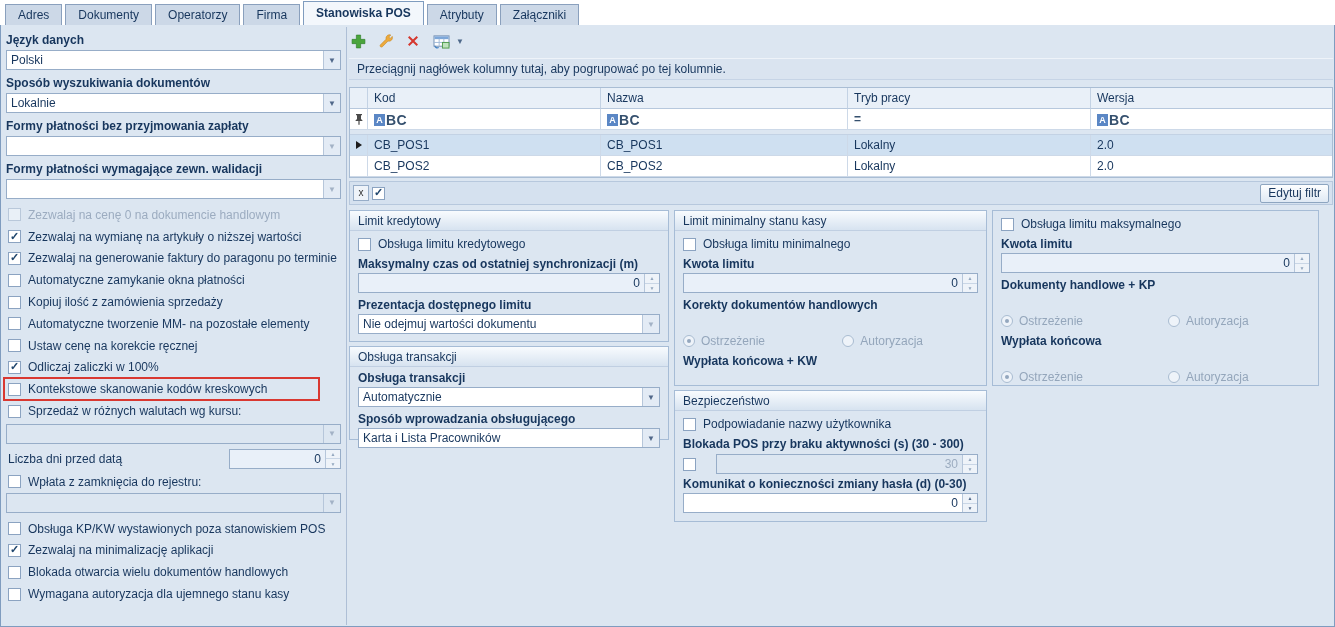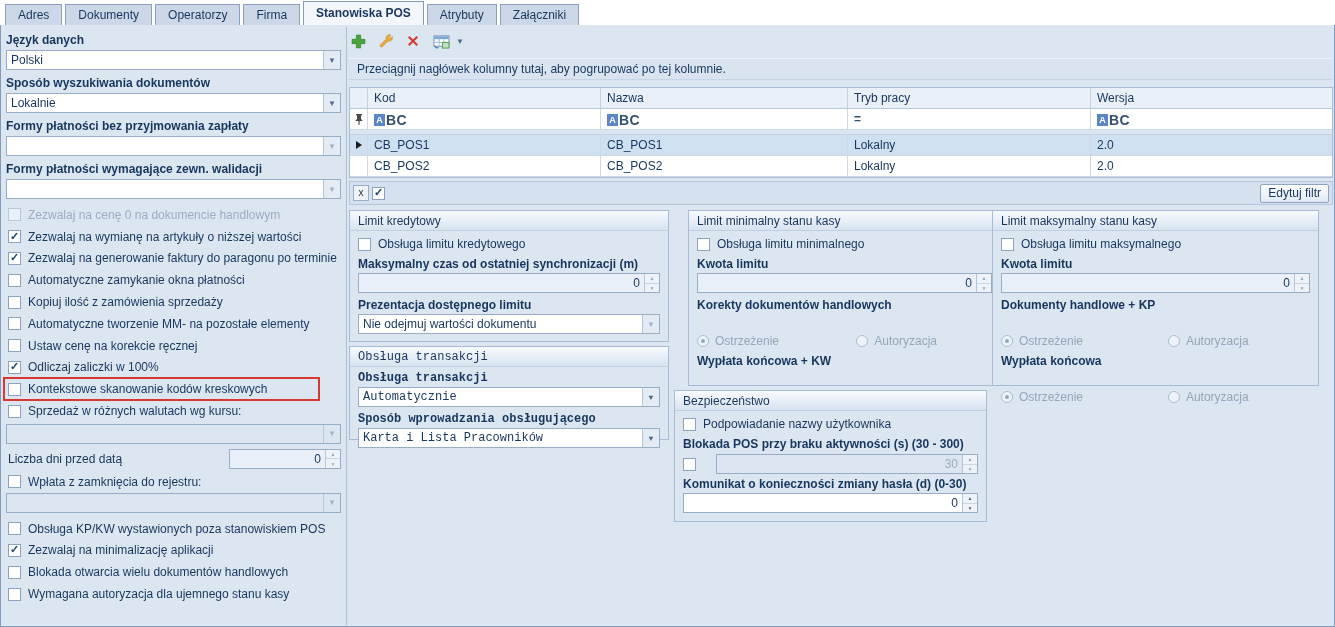--- a/index.html
+++ b/index.html
@@ -333,39 +333,39 @@
               </span>
           </div>
           <div class="blabel" style="margin-top:3px;">Prezentacja dostępnego limitu</div>
           <div class="dd gray-arrow">
             <span class="v">Nie odejmuj wartości dokumentu</span>
             <span class="btn">▼</span>
           </div>
         </div>
       </div>
 
-      <div class="gbox" style="left:0; top:319px; width:320px; height:94px;font-family:Liberation Mono, monospace;">
+      <div class="gbox" style="left:0; top:319px; width:320px; height:94px;">
         <div class="ghead">
             <span>Obsługa transakcji</span>
           </div>
         <div class="gbody">
           <div class="blabel">Obsługa transakcji</div>
           <div class="dd">
             <span class="v">Automatycznie</span>
             <span class="btn">▼</span>
           </div>
           <div class="blabel" style="margin-top:3px;">Sposób wprowadzania obsługującego</div>
           <div class="dd">
             <span class="v">Karta i Lista Pracowników</span>
             <span class="btn">▼</span>
           </div>
         </div>
       </div>
 
-      <div class="gbox" style="left:339px; top:183px; width:313px; height:176px;">
+      <div class="gbox" style="left:325px; top:183px; width:313px; height:176px;">
         <div class="ghead">
             <span>Limit minimalny stanu kasy</span>
           </div>
         <div class="gbody">
           <div class="cbrow">
             <span class="cb"></span>
             <span class="cbl">Obsługa limitu minimalnego</span>
           </div>
           <div class="blabel">Kwota limitu</div>
           <div class="num">
@@ -425,23 +425,20 @@
             <span class="v">0</span>
             <span class="spin">
                 <span class="u">▲</span>
                 <span class="d">▼</span>
               </span>
           </div>
         </div>
       </div>
 
       <div class="gbox" style="left:643px; top:183px; width:327px; height:176px;">
-        <div class="ghead">
-            <span>Limit maksymalny stanu kasy</span>
-          </div>
         <div class="gbody">
           <div class="cbrow">
             <span class="cb"></span>
             <span class="cbl">Obsługa limitu maksymalnego</span>
           </div>
           <div class="blabel">Kwota limitu</div>
           <div class="num">
             <span class="v">0</span>
             <span class="spin">
                 <span class="u">▲</span>

